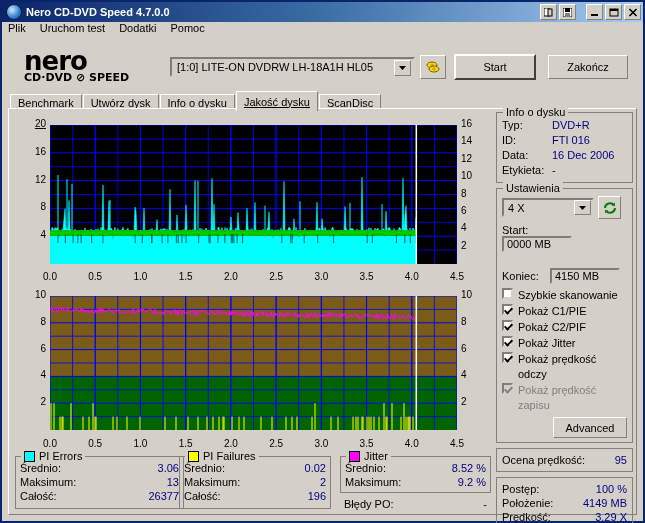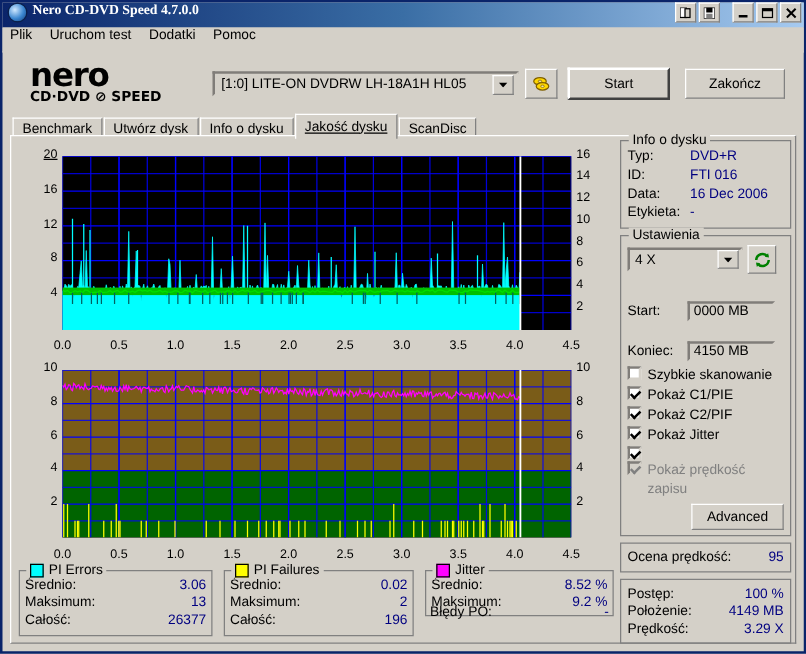--- a/index.html
+++ b/index.html
@@ -3,21 +3,21 @@
 <meta charset="utf-8">
 <style>
   html,body{margin:0;padding:0;background:#d4d0c8;}
   body{width:645px;height:523px;overflow:hidden;
        font-family:"Liberation Sans","DejaVu Sans",sans-serif;font-size:11px;color:#000;}
   .win{width:645px;height:523px;position:relative;background:#d4d0c8;
        border:2px solid #0a246a;box-sizing:border-box;}
 
   
   .titlebar{height:20px;background:linear-gradient(to right,#0a246a,#3a6ea5,#a6caf0);
-            display:flex;align-items:flex-start;padding:0 2px;box-sizing:border-box;font-family:Liberation Serif, serif;}
+            display:flex;align-items:center;padding:0 2px;box-sizing:border-box;}
   .tb-icon{width:14px;height:14px;border-radius:50%;margin:0 4px 0 2px;
            background:radial-gradient(circle at 35% 35%,#cfe8ff 0%,#3a86d0 55%,#143c7a 100%);
            border:1px solid #0a1f4a;flex:0 0 auto;}
   .tb-title{color:#fff;font-weight:bold;font-size:11px;flex:1 1 auto;white-space:nowrap;}
   .tb-btns{display:flex;align-items:center;gap:2px;}
   .tb-sq{width:15px;height:14px;background:#d4d0c8;border:1px solid;
          border-color:#fff #808080 #808080 #fff;display:flex;align-items:center;
          justify-content:center;font-size:9px;line-height:1;}
   .tb-gap{width:6px;}
   .tb-sq svg{display:block;}
@@ -101,21 +101,21 @@
   
   .statrow{position:absolute;left:2px;right:3px;bottom:2px;height:62px;}
   .statbox{position:absolute;top:6px;border:1px solid #808080;box-sizing:border-box;
            padding:4px 4px 2px 4px;}
   .statbox>.lg{position:absolute;top:-7px;left:5px;background:#d4d0c8;padding:0 3px;
            font-size:11px;display:flex;align-items:center;gap:4px;}
   .swatch{width:9px;height:9px;border:1px solid #000;display:inline-block;}
   .srow{display:flex;justify-content:space-between;font-size:11px;line-height:14px;}
   .srow .k{color:#000;}
   .srow .v{color:#000080;}
-  .pofrow{position:absolute;left:0;right:0;bottom:16px;display:flex;
+  .pofrow{position:absolute;left:0;right:0;bottom:2px;display:flex;
           justify-content:space-between;font-size:11px;}
 </style>
 </head>
 <body>
 
 <div class="win">
 
   <div class="titlebar">
     <div class="tb-icon"></div>
     <div class="tb-title">Nero CD-DVD Speed 4.7.0.0</div>
@@ -493,21 +493,21 @@
           <div class="refbtn">
             <svg width="14" height="14" viewBox="0 0 14 14">
               <path d="M2 7 A5 5 0 0 1 11 4.2" fill="none" stroke="#008000" stroke-width="2"></path>
               <path d="M12 7 A5 5 0 0 1 3 9.8" fill="none" stroke="#008000" stroke-width="2"></path>
               <path d="M11.5 1.5 L12.2 5 L8.8 4.4 Z" fill="#008000"></path>
               <path d="M2.5 12.5 L1.8 9 L5.2 9.6 Z" fill="#008000"></path>
             </svg>
           </div>
         </div>
 
-        <div style="display:flex;align-items:center;margin-top:22px;">
+        <div style="display:flex;margin-top:5px;flex-direction:column;">
           <span style="width:48px;">Start:</span>
           <span class="field" style="width:70px;">0000 MB</span>
         </div>
         <div style="display:flex;align-items:center;margin-top:16px;">
           <span style="width:48px;">Koniec:</span>
           <span class="field" style="width:70px;">4150 MB</span>
         </div>
 
         <div class="cbrow" style="margin-top:4px;">
           <span class="cb"></span>
@@ -520,20 +520,21 @@
         <div class="cbrow">
           <span class="cb checked"></span>
           <span>Pokaż C2/PIF</span>
         </div>
         <div class="cbrow">
           <span class="cb checked"></span>
           <span>Pokaż Jitter</span>
         </div>
         <div class="cbrow">
           <span class="cb checked"></span>
+          <span>Pokaż prędkość odczy</span>
         </div>
         <div class="cbrow">
           <span class="cb checked dis"></span>
           <span class="lbl-dis">Pokaż prędkość zapisu</span>
         </div>
 
         <div class="btn advbtn">Advanced</div>
       </div>
 
       <div class="grp" style="padding:4px 5px;">
@@ -554,21 +555,21 @@
         </div>
         <div class="srow">
           <span class="k">Prędkość:</span>
           <span class="v">3.29 X</span>
         </div>
       </div>
     </div>
 
     <div class="statrow">
 
-      <div class="statbox" style="left:4px;width:155px;height:53px;">
+      <div class="statbox" style="left:4px;width:169px;height:53px;">
         <div class="lg">
           <span class="swatch" id="sw-pie" style="background: rgb(0, 255, 255);"></span>
           <span>PI Errors</span>
         </div>
         <div class="srow">
           <span class="k">Średnio:</span>
           <span class="v">3.06</span>
         </div>
         <div class="srow">
           <span class="k">Maksimum:</span>

